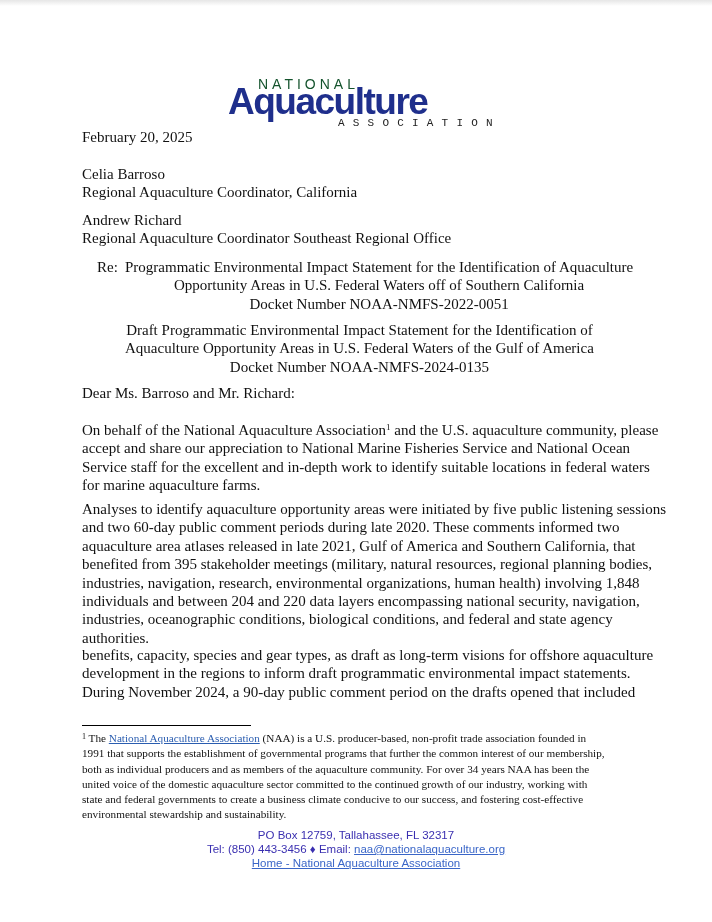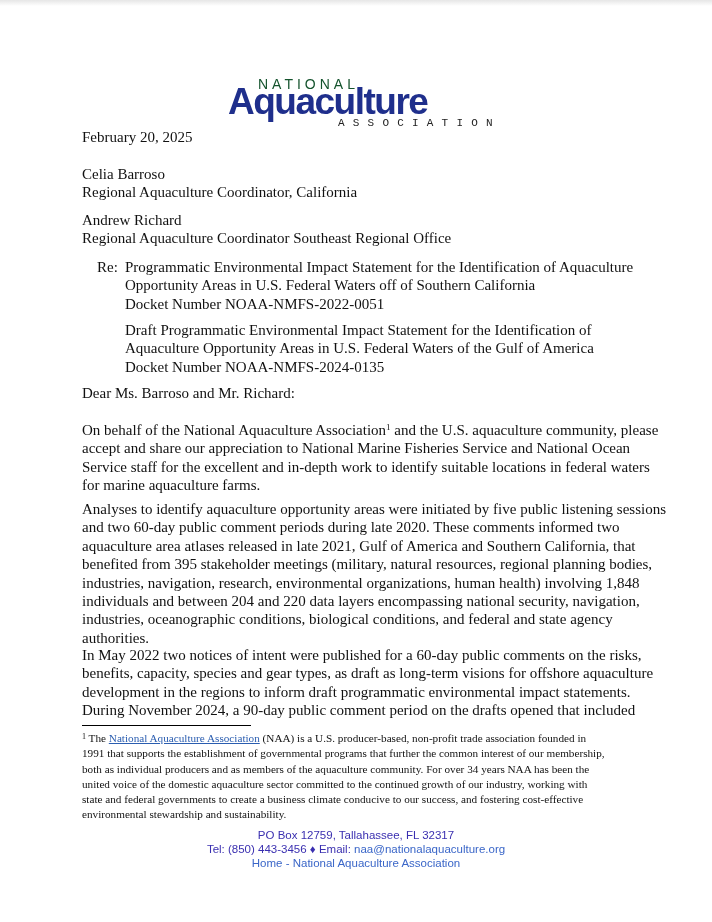--- a/index.html
+++ b/index.html
@@ -28,38 +28,38 @@
     position: absolute; left: 86px; top: 40px;
     font-family: Liberation Mono, monospace;
     font-size: 11px; letter-spacing: 8.2px; color: #222; line-height: 12px; margin-left: 24px;
   }
   .text {
     position: absolute; left: 82px; width: 560px;
     font-size: 15px; line-height: 18.4px; white-space: nowrap;
   }
   .text .line { display: block; height: 18.4px; }
   .re-label { position: absolute; left: 82px; font-size: 15px; line-height: 18.4px; }
-  .re-block { position: absolute; left: 125px; font-size: 15px; line-height: 18.4px; white-space: nowrap; }
+  .re-block { position: absolute; left: 125px; font-size: 15px; line-height: 18.4px; white-space: nowrap; text-align: center; }
   .re-block .line { display: block; height: 18.4px; }
   sup.fn { font-size: 9px; vertical-align: 5px; line-height: 0; }
   .fn-rule { position: absolute; left: 82px; top: 725px; width: 169px; height: 1px; background: #000; }
   .footnote {
     position: absolute; left: 82px; top: 731px; width: 560px;
     font-size: 11.2px; line-height: 15.3px; white-space: nowrap;
   }
   .footnote .line { display: block; height: 15.3px; }
   .footnote sup { font-size: 8px; vertical-align: 3px; line-height: 0; }
   a.link { color: #2a5db0; text-decoration: underline; }
   .letterhead-footer {
     position: absolute; left: 0; top: 828px; width: 712px; text-align: center;
     font-family: "Liberation Sans", "DejaVu Sans", sans-serif;
     font-size: 11.5px; line-height: 14px; color: #3a2fb0;
   }
   .letterhead-footer .row { display: block; height: 14px; }
-  .letterhead-footer a { color: #3a66c8; }
+  .letterhead-footer a { color: #3a66c8; text-decoration: underline; }
 </style>
 </head>
 <body>
 
 <div class="top-shadow"></div>
 
 <div class="logo">
   <span class="national">NATIONAL</span>
   <span class="aquaculture">Aquaculture</span>
   <span class="association">ASSOCIATION</span>
@@ -103,21 +103,20 @@
   <span class="line">and two 60-day public comment periods during late 2020.  These comments informed two</span>
   <span class="line">aquaculture area atlases released in late 2021, Gulf of America and Southern California, that</span>
   <span class="line">benefited from 395 stakeholder meetings (military, natural resources, regional planning bodies,</span>
   <span class="line">industries, navigation, research, environmental organizations, human health) involving 1,848</span>
   <span class="line">individuals and between 204 and 220 data layers encompassing national security, navigation,</span>
   <span class="line">industries, oceanographic conditions, biological conditions, and federal and state agency</span>
   <span class="line">authorities.</span>
 </div>
 
 <div class="text" style="top:646px;">
-  <span class="line">In May 2022 two notices of intent were published for a 60-day public comments on the risks,</span>
   <span class="line">benefits, capacity, species and gear types, as draft as long-term visions for offshore aquaculture</span>
   <span class="line">development in the regions to inform draft programmatic environmental impact statements.</span>
   <span class="line">During November 2024, a 90-day public comment period on the drafts opened that included</span>
 </div>
 
 <div class="fn-rule"></div>
 
 <div class="footnote">
   <span class="line"><sup>1</sup><span> The </span><a class="link">National Aquaculture Association</a><span> (NAA) is a U.S. producer-based, non-profit trade association founded in</span></span>
   <span class="line">1991 that supports the establishment of governmental programs that further the common interest of our membership,</span>

